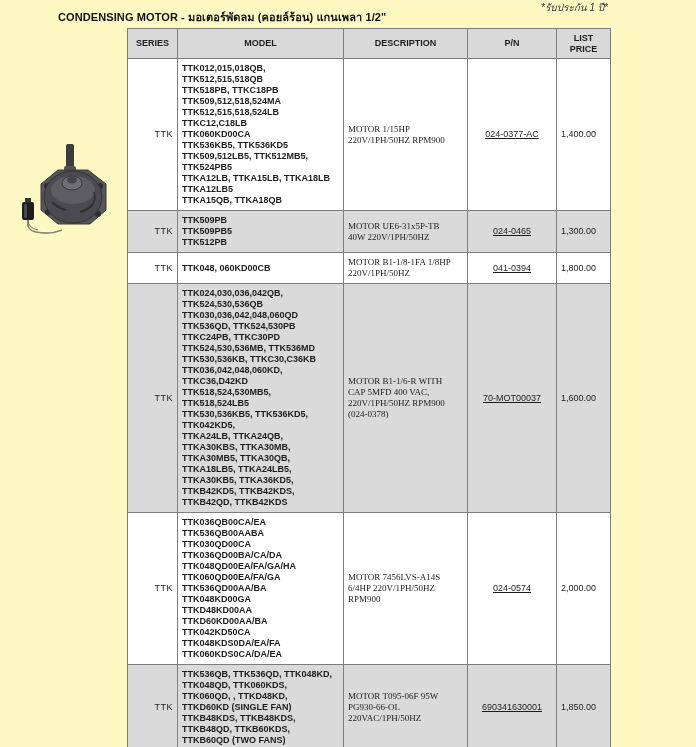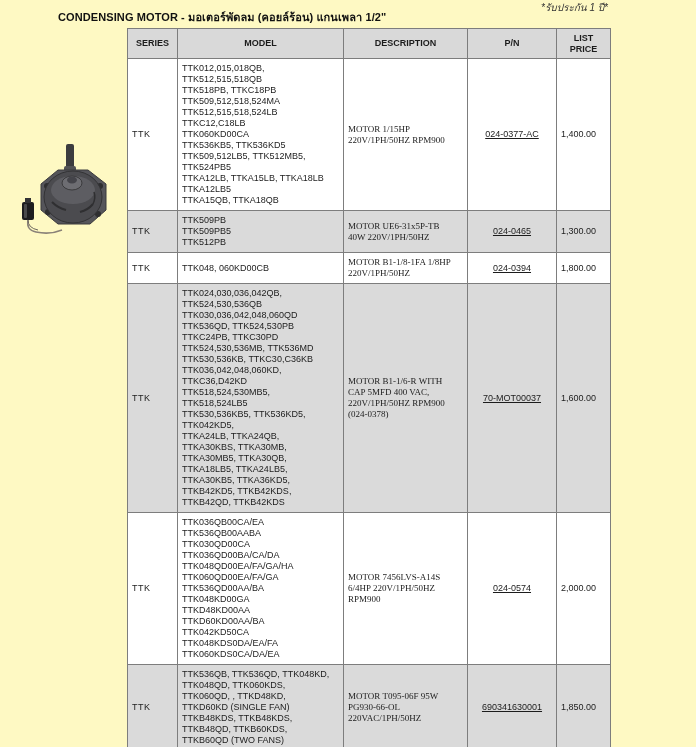--- a/index.html
+++ b/index.html
@@ -67,22 +67,22 @@
     line-height: 11px;
     padding: 2px;
   }
   table.price-table td {
     vertical-align: middle;
     line-height: 11px;
     padding: 4px 4px;
     background: #ffffff;
   }
   tr.shaded td { background: #dadada; }
-  td.cell-series { text-align: left; letter-spacing: 0.5px; }
-  td.cell-models { white-space: pre-line; text-align: left; }
+  td.cell-series { text-align: right; letter-spacing: 0.5px; }
+  td.cell-models { white-space: pre-line; text-align: left; font-weight: bold; }
   td.cell-desc   { white-space: pre-line; text-align: left; padding-left: 6px; font-family: Liberation Serif, serif; }
   td.cell-pn     { text-align: center; text-decoration: underline; }
   td.cell-price  { text-align: left; }
 </style>
 </head>
 <body>
 
 <div class="page">
 
   <div class="page-title">CONDENSING MOTOR - มอเตอร์พัดลม (คอยล์ร้อน) แกนเพลา 1/2"</div>
@@ -165,21 +165,21 @@
       <td class="cell-desc">MOTOR UE6-31x5P-TB
 40W 220V/1PH/50HZ</td>
       <td class="cell-pn">024-0465</td>
       <td class="cell-price">1,300.00</td>
     </tr>
         <tr>
       <td class="cell-series">TTK</td>
       <td class="cell-models">TTK048, 060KD00CB</td>
       <td class="cell-desc">MOTOR B1-1/8-1FA 1/8HP
 220V/1PH/50HZ</td>
-      <td class="cell-pn">024-0394</td>
+      <td class="cell-pn">041-0394</td>
       <td class="cell-price">1,800.00</td>
     </tr>
         <tr class="shaded">
       <td class="cell-series">TTK</td>
       <td class="cell-models">TTK024,030,036,042QB,
 TTK524,530,536QB
 TTK030,036,042,048,060QD
 TTK536QD, TTK524,530PB
 TTKC24PB, TTKC30PD
 TTK524,530,536MB, TTK536MD

